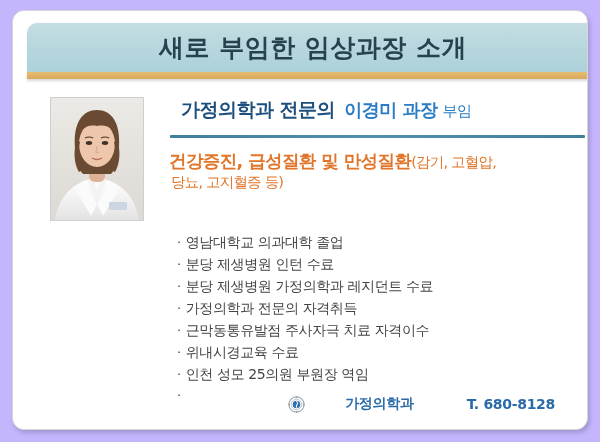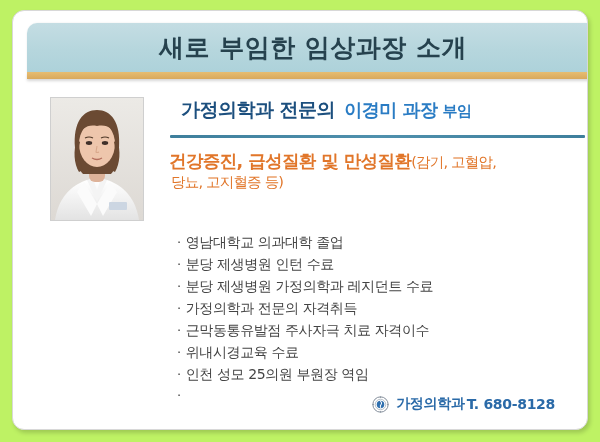--- a/index.html
+++ b/index.html
@@ -11,21 +11,21 @@
     height: 442px;
     background: #ffffff;
     font-family: "DejaVu Sans", "Liberation Sans", sans-serif;
     overflow: hidden;
   }
 
   .slide {
     position: relative;
     width: 600px;
     height: 442px;
-    background: #bef264;
+    background: #c4b5fd;
     box-sizing: border-box;
   }
 
   
   .card {
     position: absolute;
     left: 12px;
     top: 10px;
     width: 576px;
     height: 420px;
@@ -104,21 +104,21 @@
   }
   .doctor-name {
     font-size: 18px;
     font-weight: bold;
     color: #2a7cc4;
     margin-left: 9px;
     letter-spacing: -0.5px;
   }
   .appoint-suffix {
     font-size: 15px;
-    font-weight: bold;
+    font-weight: normal;
     color: #2a7cc4;
     margin-left: 5px;
     letter-spacing: -0.5px;
   }
 
   .divider {
     position: absolute;
     left: 157px;
     top: 124px;
     width: 415px;
@@ -175,20 +175,21 @@
   }
 
   
   .footer {
     position: absolute;
     right: 32px;
     bottom: 16px;
     display: flex;
     align-items: center;
     white-space: nowrap;
+    gap: 33px;
   }
   .footer-logo {
     width: 17px;
     height: 17px;
     margin-right: 7px;
     flex: 0 0 auto;
   }
   .footer-text {
     font-size: 14px;
     font-weight: bold;
@@ -308,17 +309,17 @@
         <circle cx="10" cy="10" r="4.4" fill="#2f6fae"></circle>
         <path d="M10 6.4 C11.6 7.6 11.5 9.2 10.4 10.4 C9.6 11.3 9.6 12.4 10.2 13.4" stroke="#ffffff" stroke-width="1.2" fill="none" stroke-linecap="round"></path>
         <g fill="#7b8694">
           <rect x="9.5" y="0.6" width="1" height="1.6"></rect>
           <rect x="9.5" y="17.8" width="1" height="1.6"></rect>
           <rect x="0.6" y="9.5" width="1.6" height="1"></rect>
           <rect x="17.8" y="9.5" width="1.6" height="1"></rect>
         </g>
       </svg>
       <span class="footer-text">가정의학과</span>
-      <span class="footer-text" style="margin-left:2px;">T. 680-8128</span>
+      <span class="footer-text" style="margin-left:20px;">T. 680-8128</span>
     </div>
 
   </div>
 </div>
 
 </body></html>

